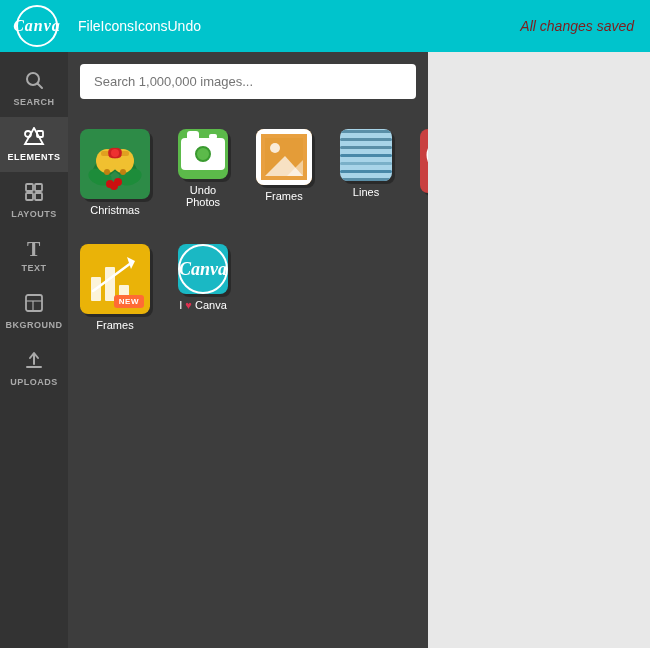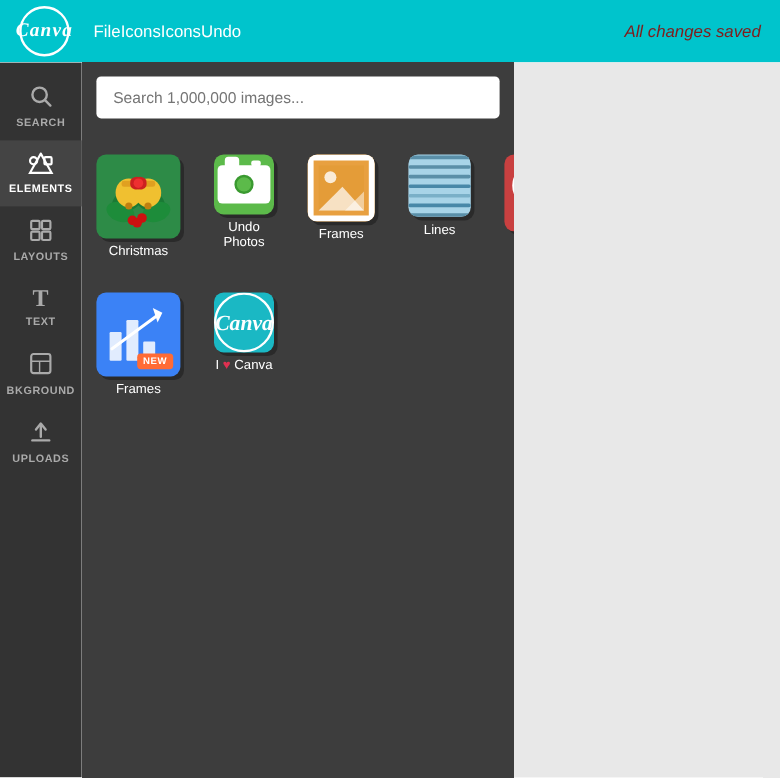--- a/index.html
+++ b/index.html
@@ -155,21 +155,21 @@
 
     
     .thumb-christmas { background: #2d8b47; }
     .thumb-freephotos { background: #5cba4a; }
     .thumb-grids { background: #7b5ea7; }
     .thumb-frames { background: #e8a040; }
     .thumb-shapes { background: #e0456e; }
     .thumb-lines { background: #a8d4e8; }
     .thumb-illustrations { background: #f5c842; }
     .thumb-icons { background: #c94040; }
-    .thumb-charts { background: #3b82f6; }
+    .thumb-charts { background: #eab308; }
     .thumb-canva { background: #1ab8c4; }
 
     .new-badge {
       position: absolute;
       bottom: 6px;
       right: 6px;
       background: #ff6b35;
       color: white;
       font-size: 8px;
       font-weight: bold;

